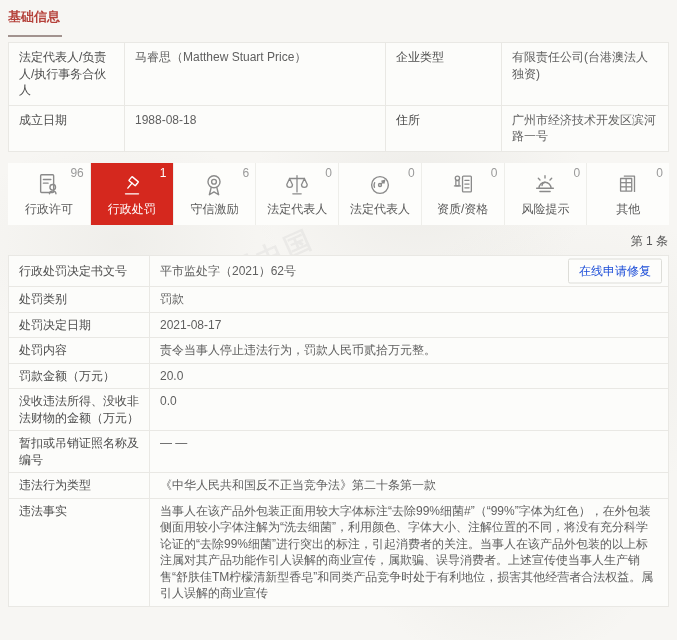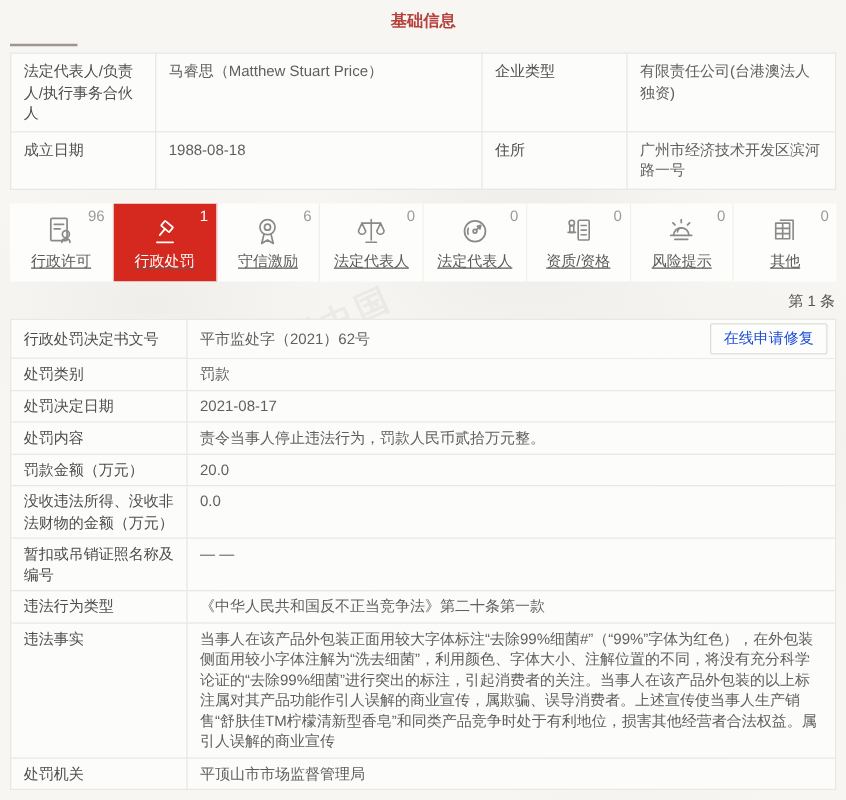--- a/index.html
+++ b/index.html
@@ -21,40 +21,40 @@
   }
   .wm {
     position:absolute; z-index:1; pointer-events:none;
     font-size:26px; letter-spacing:4px; color:rgba(120,118,110,.08);
     transform:rotate(-24deg); white-space:nowrap; font-weight:bold;
   }
   .wm1{ left:170px; top:250px; } .wm2{ left:440px; top:280px; }
   .wm3{ left:60px;  top:500px; } .wm4{ left:430px; top:80px; }
   .wrap { position:relative; z-index:2; padding:5px 8px 0 8px; }
 
-  .section-title { font-size:13px; font-weight:bold; color:#b5413a; padding-top:3px;text-align:center; }
+  .section-title { font-size:13px; font-weight:bold; color:#b5413a; padding-top:3px; }
   .section-underline { width:54px; height:2px; background:#a2938f; margin-top:9px; }
 
   table { border-collapse:collapse; width:100%; table-layout:fixed;padding-left:44px; }
   td {
     border:1px solid #e9e8e4; background:#fcfcfa;
     font-size:12px; line-height:16.5px; padding:4px 10px;
     vertical-align:top; word-break:break-all;
   }
   .label-cell { color:#4d4d4d; }
   .value-cell { color:#5f5f5f; }
 
   .basic-table { margin-top:5px; }
   .basic-table td { padding:6px 10px; }
   .col-bl1 { width:116px; } .col-bv1 { width:261px; } .col-bl2 { width:116px; }
 
   
   .tabs {
     display:flex; margin-top:11px; height:62px;
-    border:1px solid #ececе8; background:#fdfdfb;text-decoration:underline;
+    border:1px solid #ececе8; background:#fdfdfb;
   }
   .tab {
     flex:1 1 0; position:relative; border-right:1px solid #eeeeea;
     background:#fdfdfb; color:#5a5a5a; cursor:pointer;
     display:flex; flex-direction:column; align-items:center; justify-content:center;
     padding-top:2px;
   }
   .tab:last-child { border-right:none; }
   .tab .count { position:absolute; top:3px; right:6px; font-size:12px; color:#9a9a9a; }
   .tab .ticon { width:26px; height:26px; color:#8a8a8a; }
@@ -260,21 +260,17 @@
       <td class="value-cell">— —</td>
     </tr>
     <tr>
       <td class="label-cell">违法行为类型</td>
       <td class="value-cell">《中华人民共和国反不正当竞争法》第二十条第一款</td>
     </tr>
     <tr>
       <td class="label-cell">违法事实</td>
       <td class="value-cell">当事人在该产品外包装正面用较大字体标注“去除99%细菌#”（“99%”字体为红色），在外包装侧面用较小字体注解为“洗去细菌”，利用颜色、字体大小、注解位置的不同，将没有充分科学论证的“去除99%细菌”进行突出的标注，引起消费者的关注。当事人在该产品外包装的以上标注属对其产品功能作引人误解的商业宣传，属欺骗、误导消费者。上述宣传使当事人生产销售“舒肤佳TM柠檬清新型香皂”和同类产品竞争时处于有利地位，损害其他经营者合法权益。属引人误解的商业宣传</td>
     </tr>
-    <tr>
-      <td class="label-cell">处罚机关</td>
-      <td class="value-cell">平顶山市市场监督管理局</td>
-    </tr>
 
   </tbody>
     </table>
 
 </div>
 
 </body></html>

